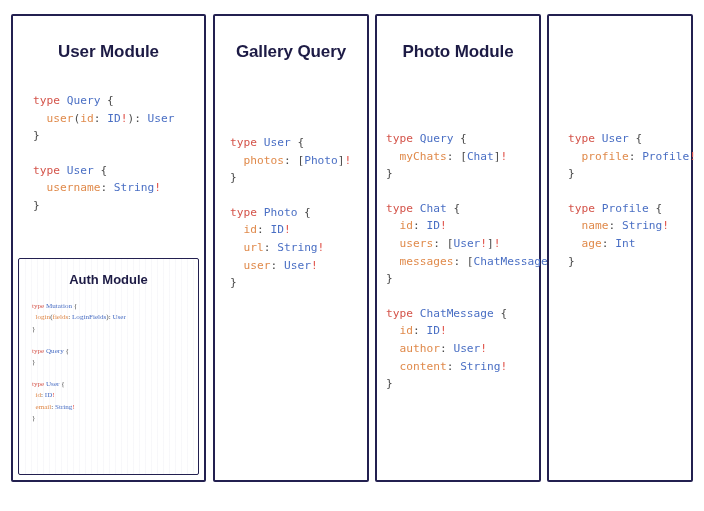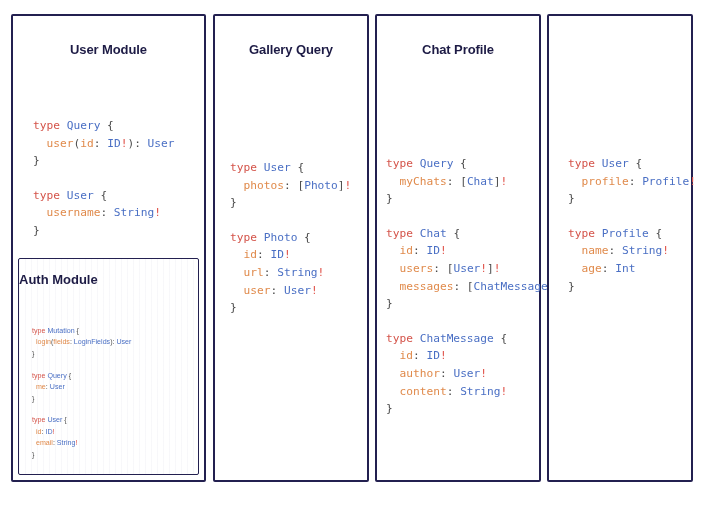--- a/index.html
+++ b/index.html
@@ -22,32 +22,31 @@
     box-sizing: border-box;
     background: #ffffff;
     border: 2px solid #232050;
     border-radius: 2px;
   }
 
   .card-title {
     text-align: center;
     font-family: "Liberation Sans", sans-serif;
     font-weight: 700;
-    font-size: 13px;
+    font-size: 17px;
     letter-spacing: -0.1px;
     color: #1d1b45;
     margin: 0;
     padding: 0;
   }
 
   .card-body {
     position: absolute;
     left: 0;
     right: 0;
-    margin-top: 25px;
   }
 
   
   .code-block {
     font-family: "DejaVu Sans Mono", monospace;
     font-size: 11.2px;
     line-height: 17.6px;
     white-space: pre;
     color: #4b4b4b;
     margin: 0 0 17px 0;
@@ -72,29 +71,29 @@
     border-radius: 2px;
     
     background-image: repeating-linear-gradient(
         to right,
         rgba(120,120,160,0.055) 0px,
         rgba(120,120,160,0.055) 1px,
         rgba(255,255,255,0) 1px,
         rgba(255,255,255,0) 6px);
   }
   .nested-title {
-    text-align: left;
+    text-align: center;
     font-family: "Liberation Sans", sans-serif;
     font-weight: 700;
     font-size: 13px;
     color: #1d1b45;
     margin: 0;
   }
   .nested-code {
-    font-family: Liberation Sans, sans-serif;
+    font-family: Liberation Serif, serif;
     font-size: 7.1px;
     line-height: 11.4px;
     white-space: pre;
     color: #4b4b4b;
     margin: 0 0 10.5px 0;
   }
   .nested-code:last-child { margin-bottom: 0; }
 </style>
 </head>
 <body>
@@ -103,36 +102,36 @@
   <h2 class="card-title" style="position:absolute; left:0; right:0; top:26px;">User Module</h2>
   <div class="card-body" id="body-user-module" style="top:76px; left:20px; right:14px;">
       <div class="code-block"><span class="code-line"><span class="t-kw">type </span><span class="t-type">Query</span><span class="t-punct"> {</span></span><span class="code-line"><span class="t-punct">  </span><span class="t-field">user</span><span class="t-punct">(</span><span class="t-field">id</span><span class="t-punct">: </span><span class="t-type">ID</span><span class="t-bang">!</span><span class="t-punct">): </span><span class="t-type">User</span></span><span class="code-line"><span class="t-punct">}</span></span></div>
       <div class="code-block"><span class="code-line"><span class="t-kw">type </span><span class="t-type">User</span><span class="t-punct"> {</span></span><span class="code-line"><span class="t-punct">  </span><span class="t-field">username</span><span class="t-punct">: </span><span class="t-type">String</span><span class="t-bang">!</span></span><span class="code-line"><span class="t-punct">}</span></span></div>
     </div>
 
   <div class="nested-card" style="left:5px; top:242px; width:181px; height:217px;">
     <h3 class="nested-title" style="position:absolute; left:0; right:0; top:13px;">Auth Module</h3>
     <div class="card-body" id="body-auth-module" style="top:42px; left:13px; right:6px;">
         <div class="nested-code"><span class="code-line"><span class="t-kw">type </span><span class="t-type">Mutation</span><span class="t-punct"> {</span></span><span class="code-line"><span class="t-punct">  </span><span class="t-field">login</span><span class="t-punct">(</span><span class="t-field">fields</span><span class="t-punct">: </span><span class="t-type">LoginFields</span><span class="t-punct">): </span><span class="t-type">User</span></span><span class="code-line"><span class="t-punct">}</span></span></div>
-        <div class="nested-code"><span class="code-line"><span class="t-kw">type </span><span class="t-type">Query</span><span class="t-punct"> {</span></span><span class="code-line"><span class="t-punct">  </span><span class="t-field">me</span><span class="t-punct">: </span><span class="t-type">User</span></span><span class="code-line"><span class="t-punct">}</span></span></div>
+        <div class="nested-code"><span class="code-line"><span class="t-kw">type </span><span class="t-type">Query</span><span class="t-punct"> {</span></span><span class="code-line"><span class="t-punct">}</span></span></div>
         <div class="nested-code"><span class="code-line"><span class="t-kw">type </span><span class="t-type">User</span><span class="t-punct"> {</span></span><span class="code-line"><span class="t-punct">  </span><span class="t-field">id</span><span class="t-punct">: </span><span class="t-type">ID</span><span class="t-bang">!</span></span><span class="code-line"><span class="t-punct">  </span><span class="t-field">email</span><span class="t-punct">: </span><span class="t-type">String</span><span class="t-bang">!</span></span><span class="code-line"><span class="t-punct">}</span></span></div>
       </div>
   </div>
 </div>
 
 <div class="card" style="left:213px; top:14px; width:156px; height:468px;">
   <h2 class="card-title" style="position:absolute; left:0; right:0; top:26px;">Gallery Query</h2>
   <div class="card-body" id="body-gallery-module" style="top:118px; left:15px; right:8px;">
       <div class="code-block"><span class="code-line"><span class="t-kw">type </span><span class="t-type">User</span><span class="t-punct"> {</span></span><span class="code-line"><span class="t-punct">  </span><span class="t-field">photos</span><span class="t-punct">: </span><span class="t-punct">[</span><span class="t-type">Photo</span><span class="t-punct">]</span><span class="t-bang">!</span></span><span class="code-line"><span class="t-punct">}</span></span></div>
       <div class="code-block"><span class="code-line"><span class="t-kw">type </span><span class="t-type">Photo</span><span class="t-punct"> {</span></span><span class="code-line"><span class="t-punct">  </span><span class="t-field">id</span><span class="t-punct">: </span><span class="t-type">ID</span><span class="t-bang">!</span></span><span class="code-line"><span class="t-punct">  </span><span class="t-field">url</span><span class="t-punct">: </span><span class="t-type">String</span><span class="t-bang">!</span></span><span class="code-line"><span class="t-punct">  </span><span class="t-field">user</span><span class="t-punct">: </span><span class="t-type">User</span><span class="t-bang">!</span></span><span class="code-line"><span class="t-punct">}</span></span></div>
     </div>
 </div>
 
 <div class="card" style="left:375px; top:14px; width:166px; height:468px;">
-  <h2 class="card-title" style="position:absolute; left:0; right:0; top:26px;">Chat Profile</h2>
+  <h2 class="card-title" style="position:absolute; left:0; right:0; top:26px;">Photo Module</h2>
   <div class="card-body" id="body-chat-module" style="top:114px; left:9px; right:5px;">
       <div class="code-block"><span class="code-line"><span class="t-kw">type </span><span class="t-type">Query</span><span class="t-punct"> {</span></span><span class="code-line"><span class="t-punct">  </span><span class="t-field">myChats</span><span class="t-punct">: </span><span class="t-punct">[</span><span class="t-type">Chat</span><span class="t-punct">]</span><span class="t-bang">!</span></span><span class="code-line"><span class="t-punct">}</span></span></div>
       <div class="code-block"><span class="code-line"><span class="t-kw">type </span><span class="t-type">Chat</span><span class="t-punct"> {</span></span><span class="code-line"><span class="t-punct">  </span><span class="t-field">id</span><span class="t-punct">: </span><span class="t-type">ID</span><span class="t-bang">!</span></span><span class="code-line"><span class="t-punct">  </span><span class="t-field">users</span><span class="t-punct">: </span><span class="t-punct">[</span><span class="t-type">User</span><span class="t-bang">!</span><span class="t-punct">]</span><span class="t-bang">!</span></span><span class="code-line"><span class="t-punct">  </span><span class="t-field">messages</span><span class="t-punct">: </span><span class="t-punct">[</span><span class="t-type">ChatMessage</span><span class="t-punct">]</span><span class="t-bang">!</span></span><span class="code-line"><span class="t-punct">}</span></span></div>
       <div class="code-block"><span class="code-line"><span class="t-kw">type </span><span class="t-type">ChatMessage</span><span class="t-punct"> {</span></span><span class="code-line"><span class="t-punct">  </span><span class="t-field">id</span><span class="t-punct">: </span><span class="t-type">ID</span><span class="t-bang">!</span></span><span class="code-line"><span class="t-punct">  </span><span class="t-field">author</span><span class="t-punct">: </span><span class="t-type">User</span><span class="t-bang">!</span></span><span class="code-line"><span class="t-punct">  </span><span class="t-field">content</span><span class="t-punct">: </span><span class="t-type">String</span><span class="t-bang">!</span></span><span class="code-line"><span class="t-punct">}</span></span></div>
     </div>
 </div>
 
 <div class="card" style="left:547px; top:14px; width:146px; height:468px;">
   <div class="card-body" id="body-profile-module" style="top:114px; left:19px; right:6px;">
       <div class="code-block"><span class="code-line"><span class="t-kw">type </span><span class="t-type">User</span><span class="t-punct"> {</span></span><span class="code-line"><span class="t-punct">  </span><span class="t-field">profile</span><span class="t-punct">: </span><span class="t-type">Profile</span><span class="t-bang">!</span></span><span class="code-line"><span class="t-punct">}</span></span></div>

